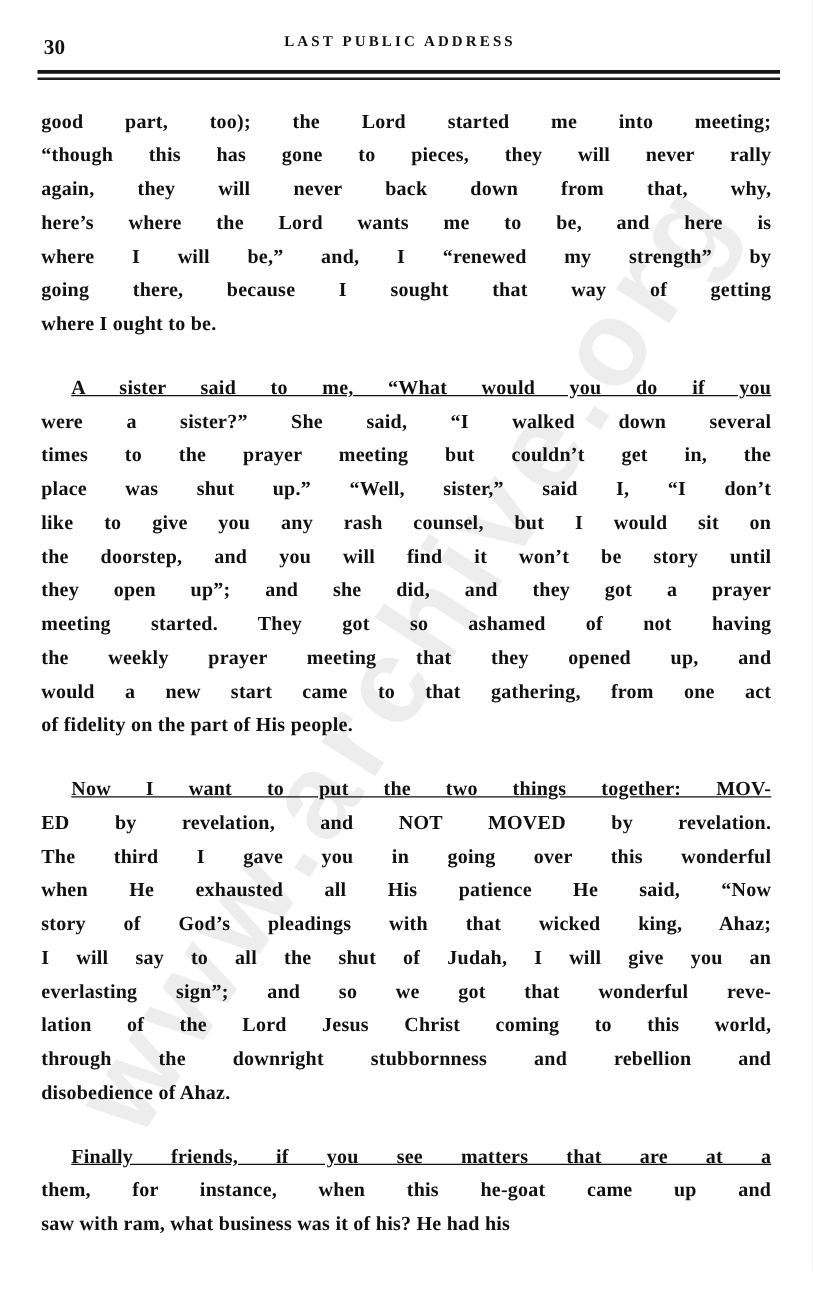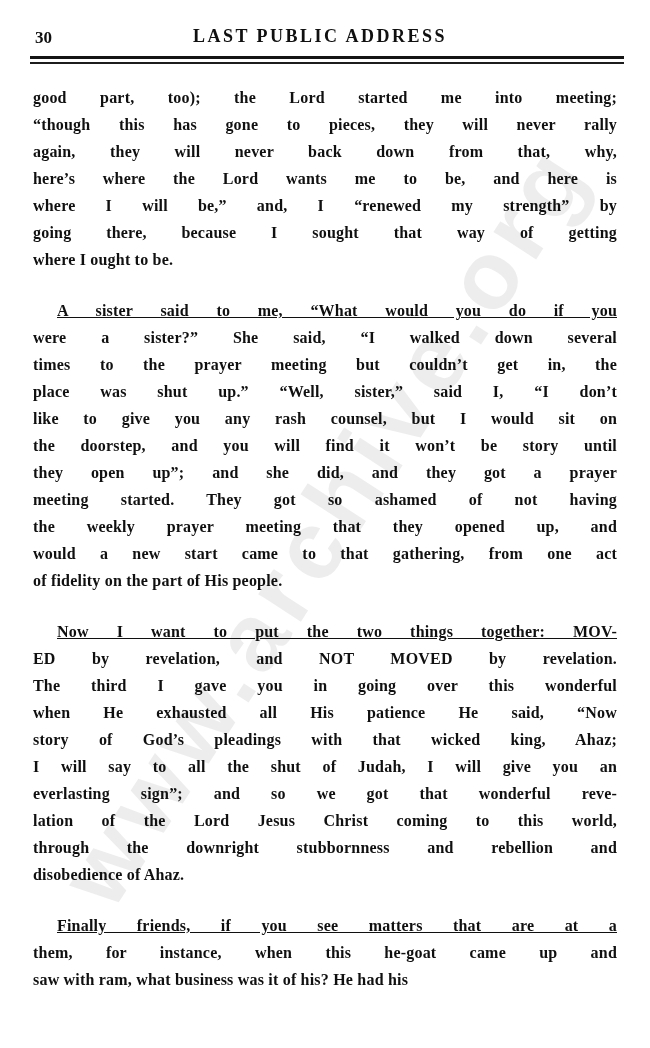--- a/index.html
+++ b/index.html
@@ -32,21 +32,21 @@
     position:absolute;
     top:26px;left:35px;right:45px;
     height:24px;
   }
   .pagenum{
     position:absolute;left:0;top:2px;
     font-size:17px;font-weight:bold;
   }
   .title{
     text-align:center;
-    font-size:18px;
+    font-size:12px;
     font-weight:bold;
     letter-spacing:2.5px;
   }
   .rule{
     position:absolute;
     top:56px;left:30px;right:26px;
   }
   .rule-top{height:3px;background:#141414;}
   .rule-bot{height:2px;background:#1c1c1c;margin-top:3px;}
   .body-text{

